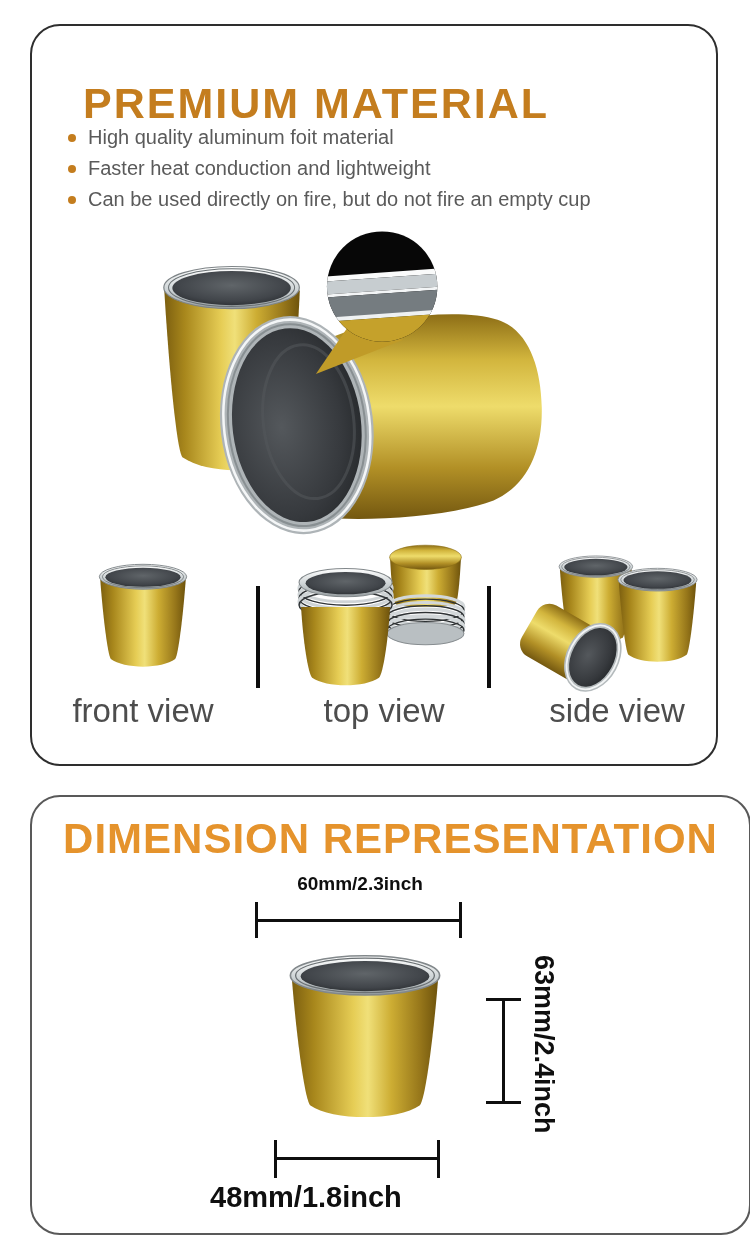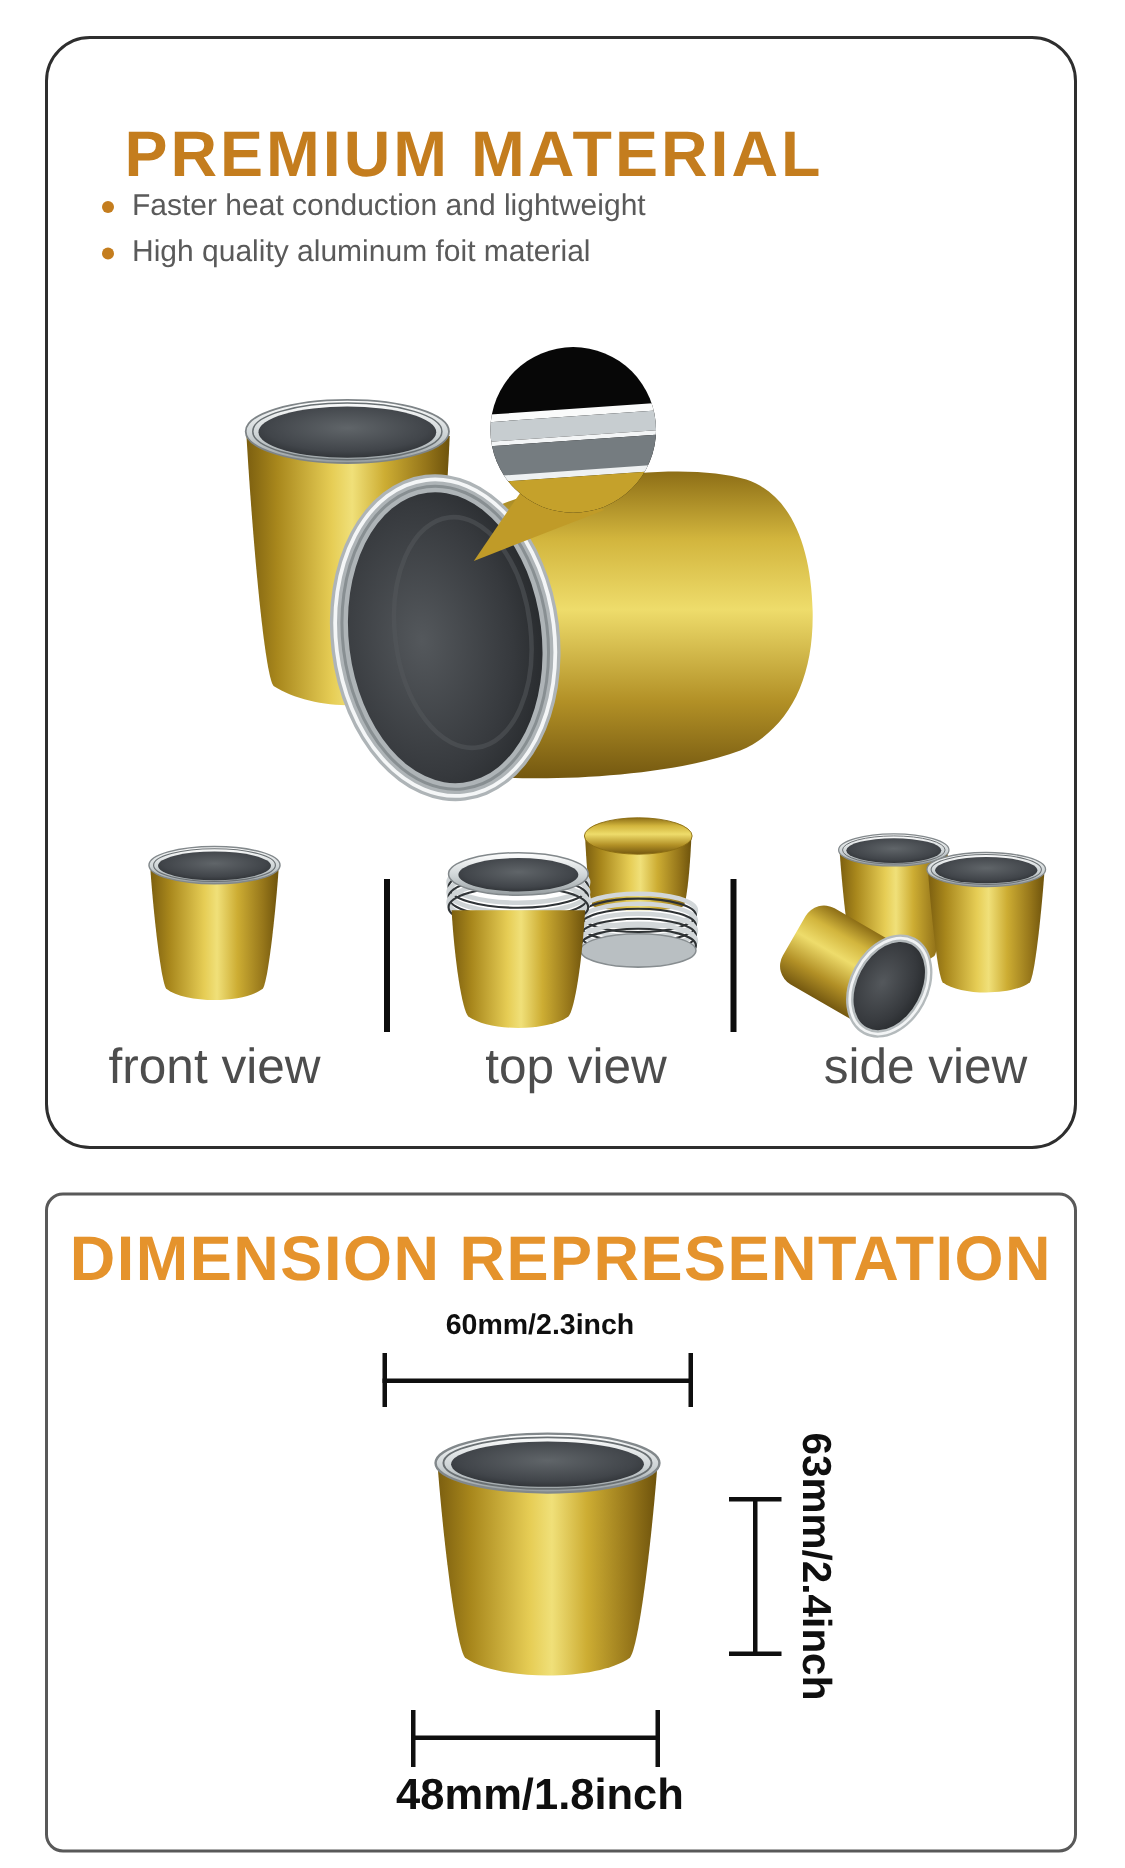--- a/index.html
+++ b/index.html
@@ -12,21 +12,21 @@
     --box-border-gray:#595959;
     --background:#ffffff;
   }
   html,body{margin:0;padding:0;background:#fff;}
   .page{
     position:relative;width:750px;height:1245px;background:var(--background);
     overflow:hidden;font-family:"Liberation Sans",sans-serif;
   }
   .box{position:absolute;box-sizing:content-box;}
   .box1{left:30px;top:24px;width:684px;height:738px;border:2px solid var(--box-border-dark);border-radius:30px;}
-  .box2{left:30px;top:795px;width:684px;height:436px;border:2px solid var(--box-border-gray);border-radius:12px;}
+  .box2{left:30px;top:795px;width:684px;height:436px;border:2px solid var(--box-border-gray);border-radius:30px;padding-left:33px;}
 
   .premium-title{
     position:absolute;left:34px;top:36px;margin:17px;
     font-size:43px;font-weight:800;letter-spacing:2px;color:var(--accent-orange);
   }
   .bullets{position:absolute;left:36px;top:96px;}
   .bullet{display:flex;align-items:center;height:31px;font-size:20px;color:var(--body-text);}
   .bullet .dot{width:8px;height:8px;border-radius:50%;background:var(--accent-orange);margin-right:12px;flex:0 0 auto;}
 
   .hero-svg{position:absolute;left:52px;top:200px;width:522px;height:332px;}
@@ -44,21 +44,21 @@
   .view-label.front{left:31px;}
   .view-label.top{left:272px;}
   .view-label.side{left:505px;}
 
   .dimension-title{
     position:absolute;left:0;top:18px;width:100%;text-align:center;margin:0;
     font-size:42px;font-weight:800;letter-spacing:1px;color:var(--accent-orange-bright);
   }
   .dim-label{position:absolute;font-weight:700;color:var(--dimension-text);}
   .dim-label.top-w{left:178px;top:76px;width:300px;text-align:center;font-size:19px;}
-  .dim-label.bottom-w{left:178px;top:384px;width:300px;text-align:center;font-size:29px;}
+  .dim-label.bottom-w{left:178px;top:384px;width:300px;text-align:left;font-size:29px;}
   .dim-label.height-v{
     left:496px;top:158px;height:190px;display:flex;align-items:center;
     writing-mode:vertical-rl;text-orientation:mixed;font-size:27px;
   }
   .dim-line-h{position:absolute;height:3px;background:var(--dimension-text);}
   .dim-line-v{position:absolute;width:3px;background:var(--dimension-text);}
   .t-line{left:223px;top:122px;width:207px;}
   .t-tick-l{left:223px;top:105px;height:36px;}
   .t-tick-r{left:427px;top:105px;height:36px;}
   .v-line{left:470px;top:202px;height:105px;}
@@ -115,25 +115,29 @@
 </svg>
 
 <div class="page">
 
   <section class="box box1">
     <h1 class="premium-title">PREMIUM MATERIAL</h1>
 
     <div class="bullets">
       <div class="bullet">
         <span class="dot"></span>
+        <span>High quality aluminum foit material</span>
+      </div>
+      <div class="bullet">
+        <span class="dot"></span>
         <span>Faster heat conduction and lightweight</span>
       </div>
       <div class="bullet">
         <span class="dot"></span>
-        <span>High quality aluminum foit material</span>
+        <span>Can be used directly on fire, but do not fire an empty cup</span>
       </div>
     </div>
 
     <svg class="hero-svg" viewBox="0 0 520 330">
 
       <g>
         <path d="M80 64 C84 132 92 223 98 230 C124 247 175 247 197 231 C203 224 212 132 215 64 Z" fill="url(#goldV)"></path>
         <ellipse cx="147" cy="61" rx="67.5" ry="21" fill="url(#silverV)" stroke="#7e8487" stroke-width="1.2"></ellipse>
         <ellipse cx="147" cy="61" rx="62.8" ry="18.8" fill="none" stroke="#697073" stroke-width="1"></ellipse>
         <ellipse cx="147" cy="61.5" rx="59" ry="17" fill="url(#interiorR)"></ellipse>

